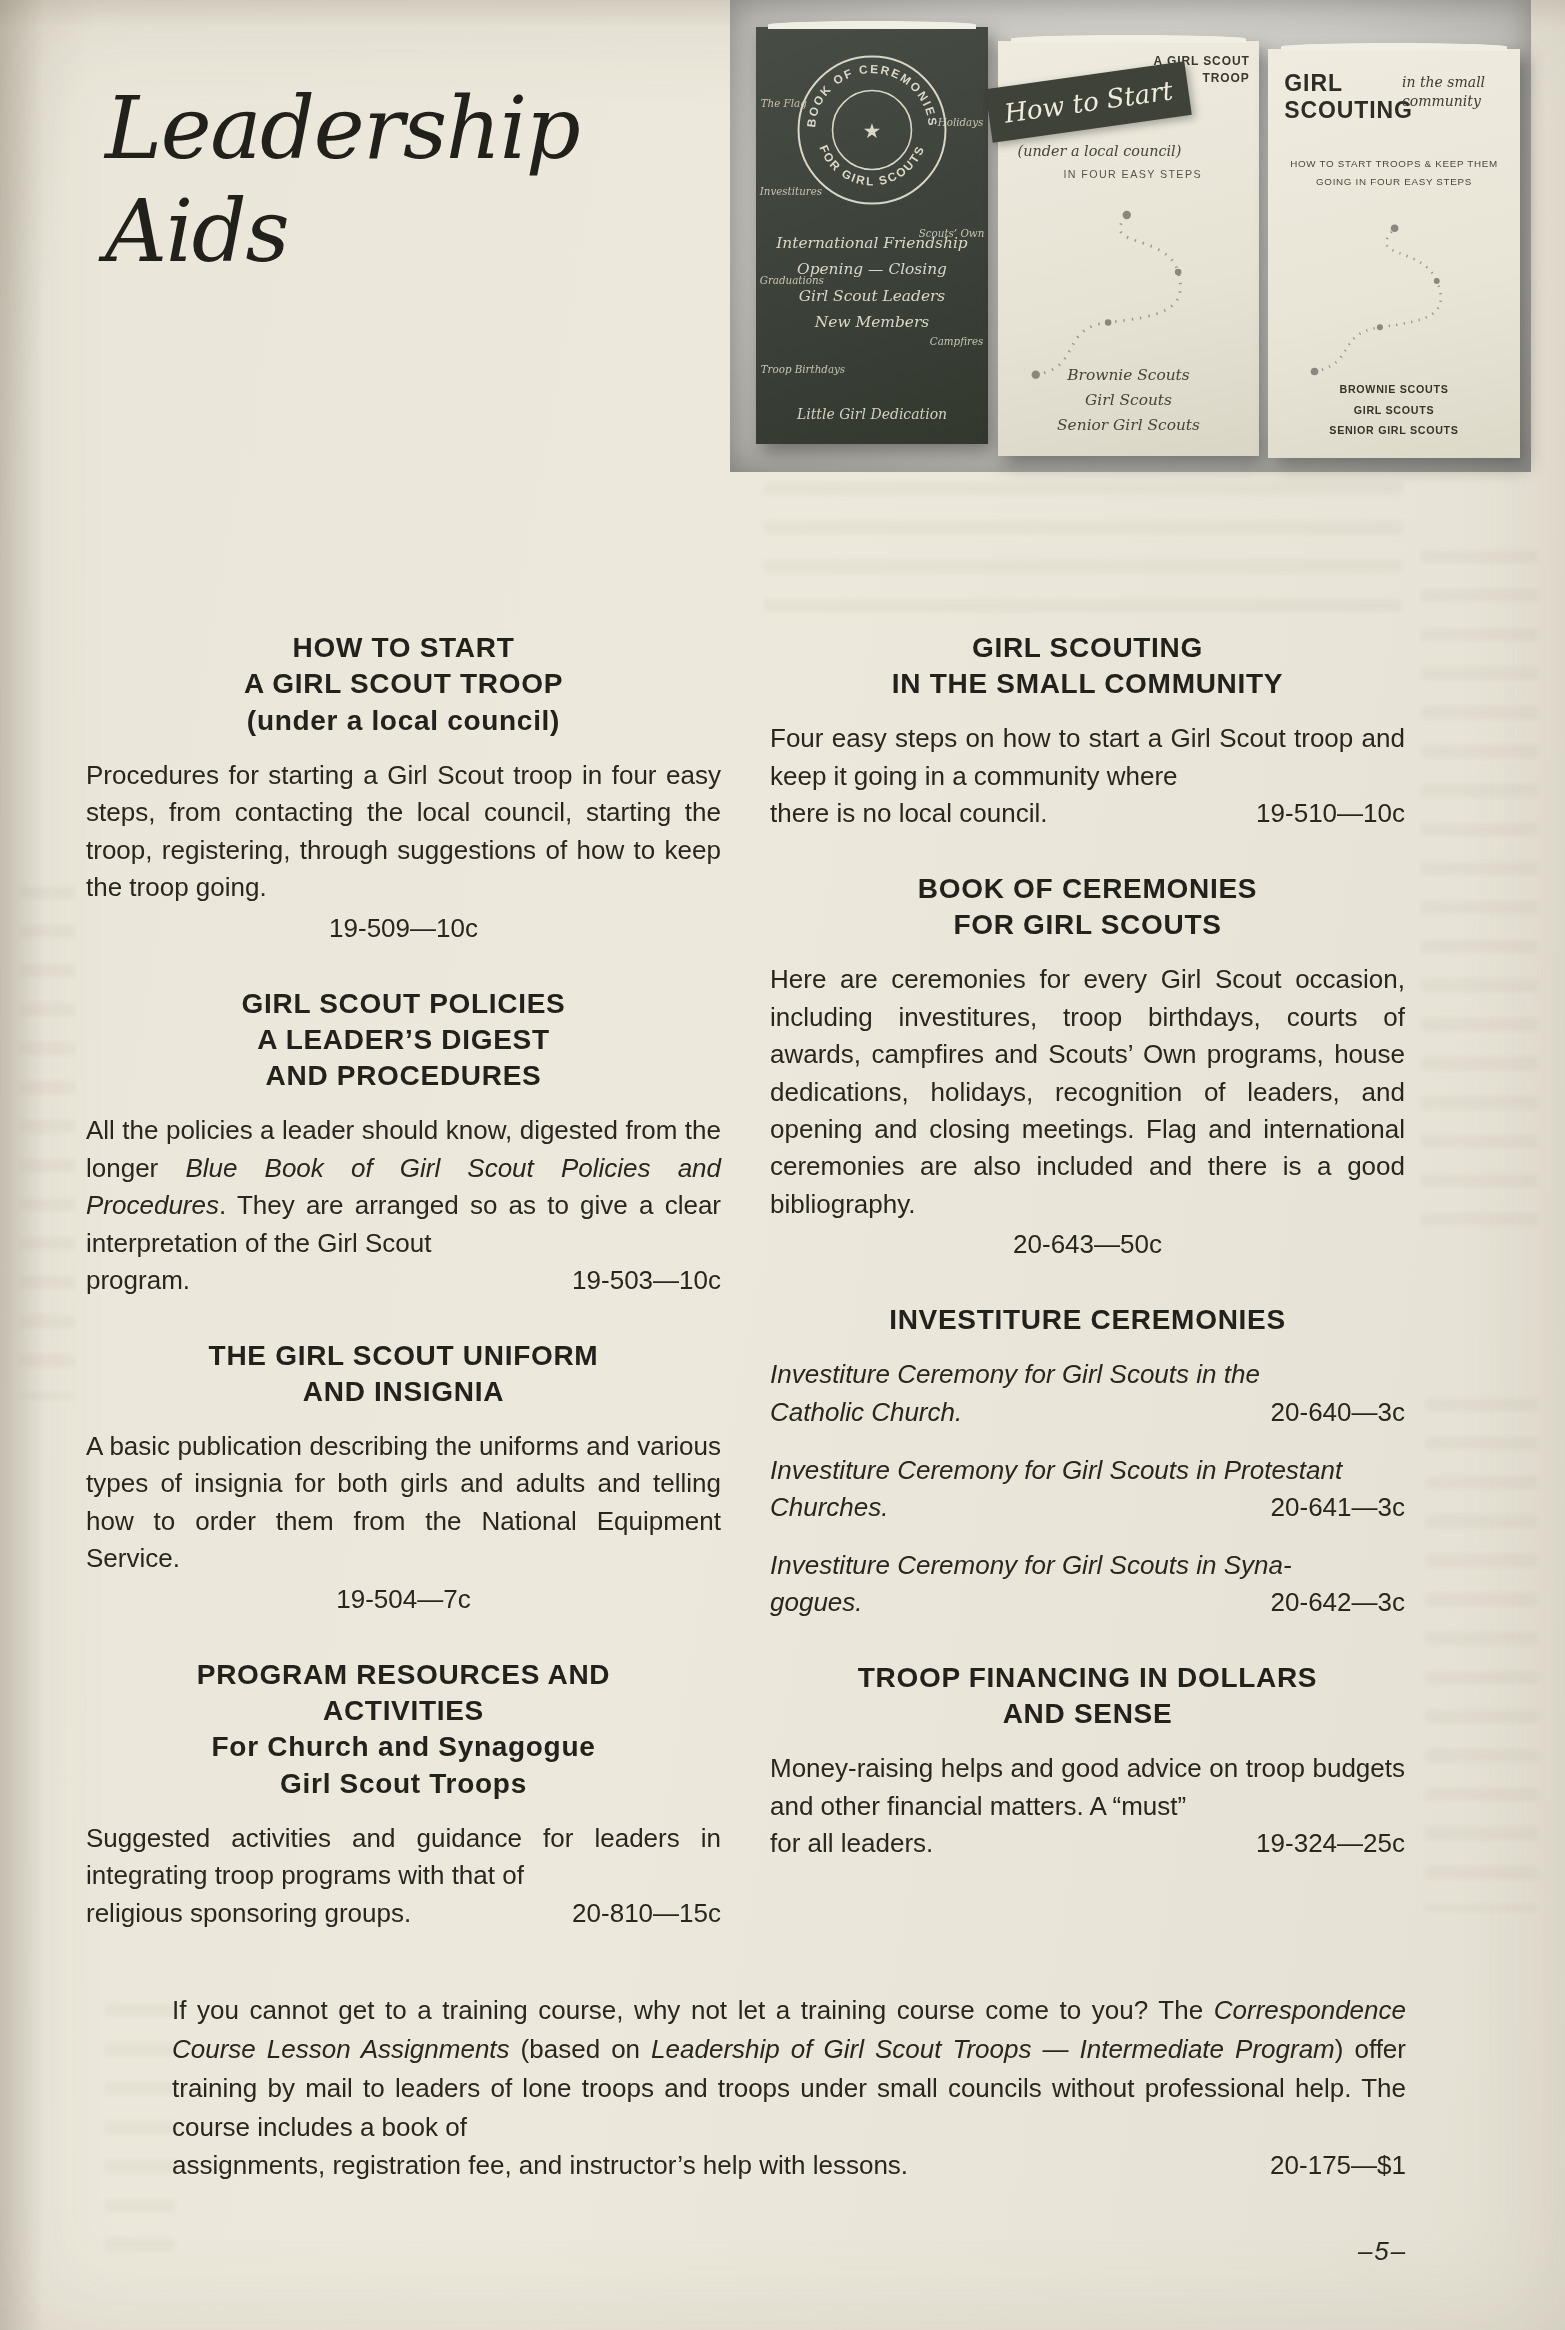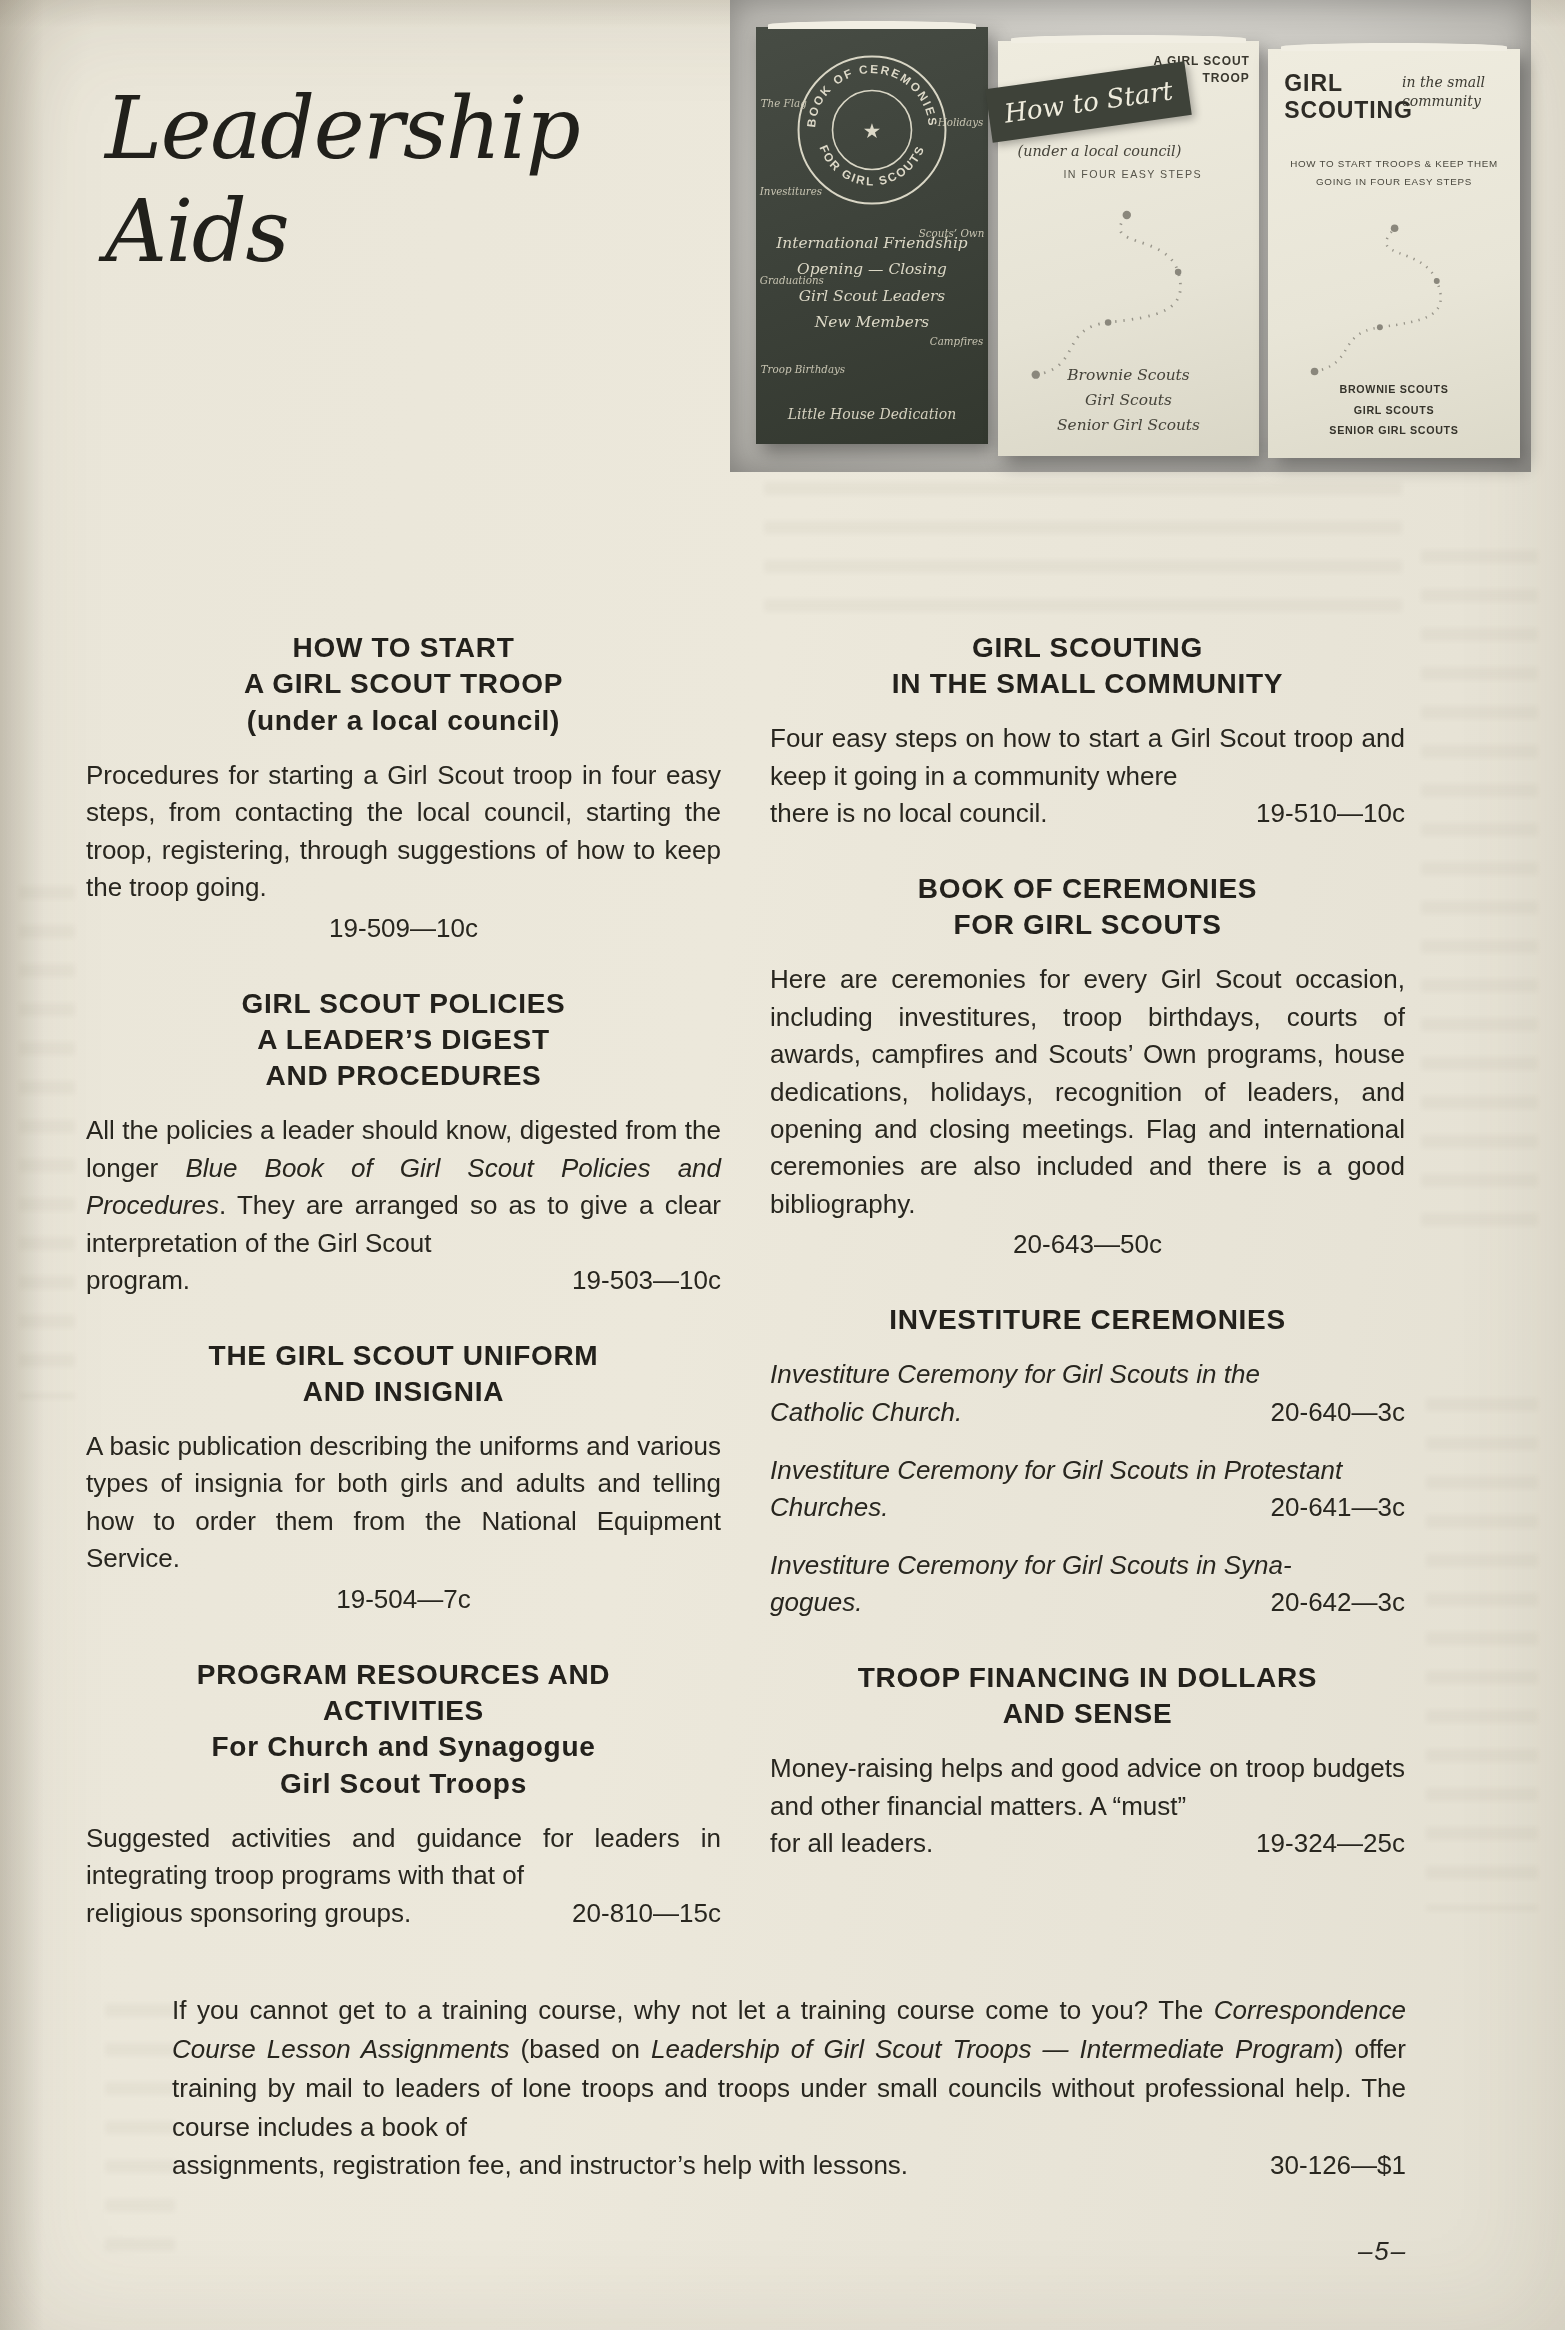--- a/index.html
+++ b/index.html
@@ -139,21 +139,21 @@
       <div class="b1-edge" style="left:4.7px; top:336px;">Troop Birthdays</div>
       <div class="b1-edge" style="right:4.7px; top:89px; text-align:right;">Holidays</div>
       <div class="b1-edge" style="right:3.7px; top:200px; text-align:right;">Scouts’ Own</div>
       <div class="b1-edge" style="right:4.7px; top:308px; text-align:right;">Campfires</div>
       <div class="b1-center">
         <div>International Friendship</div>
         <div>Opening — Closing</div>
         <div>Girl Scout Leaders</div>
         <div>New Members</div>
       </div>
-      <div class="b1-bottom">Little House Dedication</div>
+      <div class="b1-bottom">Little Girl Dedication</div>
     </div>
 
     <div class="booklet b2">
       <div class="b2-corner">A GIRL SCOUT TROOP</div>
       <div class="b2-banner">
         <span>How to Start</span>
       </div>
       <div class="b2-sub">(under a local council)</div>
       <div class="b2-steps">IN FOUR EASY STEPS</div>
       <svg class="trail" viewBox="0 0 500 420">
@@ -304,20 +304,20 @@
           <span>19-324—25c</span>
         </div>
       </section>
     </div>
   </div>
 
   <div class="footer">
     <p class="b"><span>If you cannot get to a training course, why not let a training course come to you? The </span><span class="i">Correspondence Course Lesson Assignments</span><span> (based on </span><span class="i">Leadership of Girl Scout Troops — Intermediate Program</span><span>) offer training by mail to leaders of lone troops and troops under small councils without professional help. The course includes a book of</span></p>
     <div class="tailline">
       <span>assignments, registration fee, and instructor’s help with lessons.</span>
-      <span>30-126—$1</span>
+      <span>20-175—$1</span>
     </div>
   </div>
 
   <div class="pagenum">–5–</div>
 
 </div>
 
 
 </body></html>

